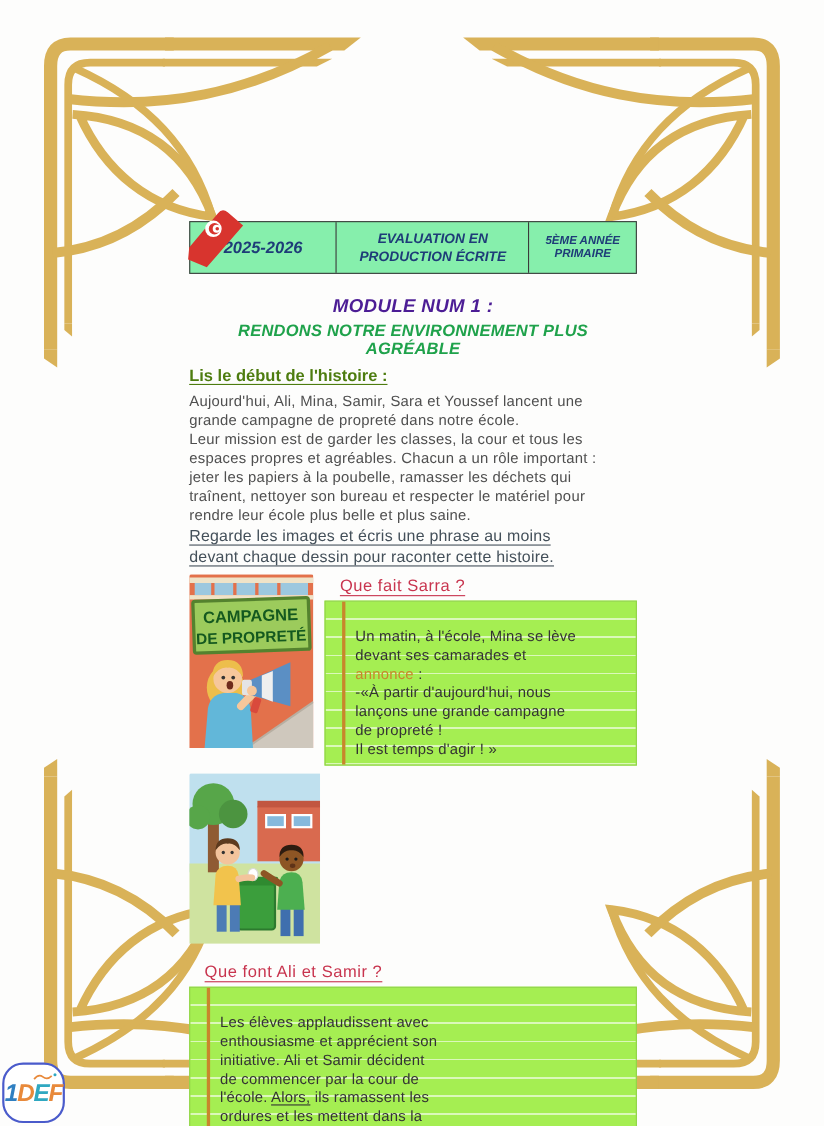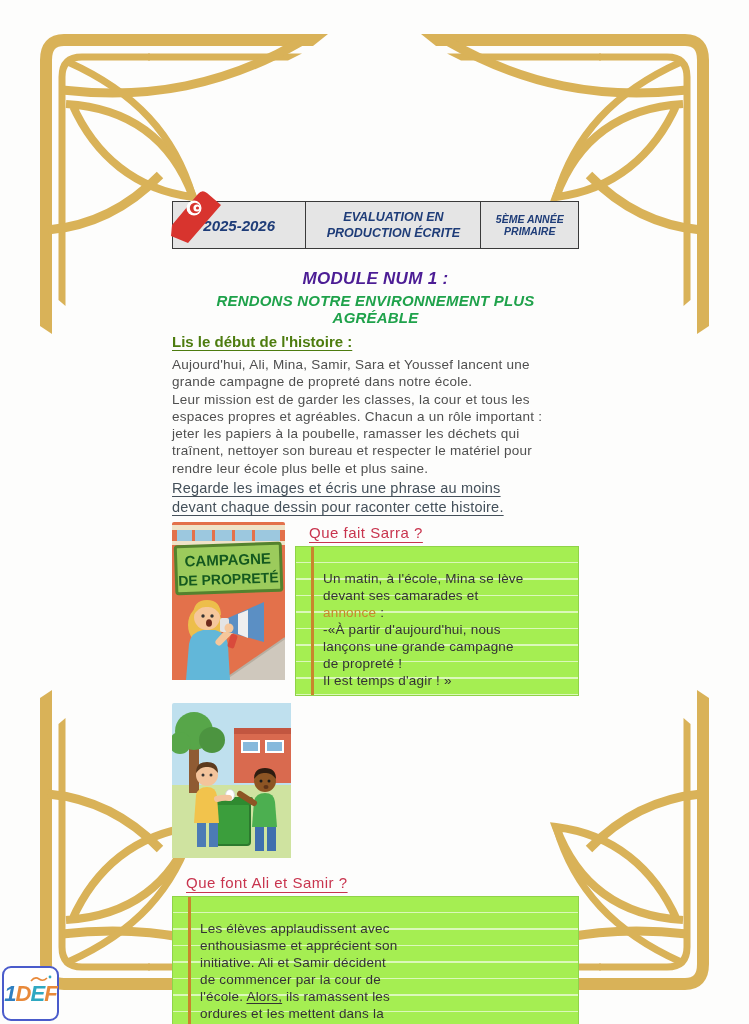--- a/index.html
+++ b/index.html
@@ -3,21 +3,21 @@
 <meta charset="utf-8">
 <style>
   html,body{margin:0;padding:0;background:#fff;}
   .page{position:relative;width:749px;height:1024px;background:#FDFDFC;overflow:hidden;
         font-family:"Liberation Sans", sans-serif;}
   
   .frame{position:absolute;inset:0;pointer-events:none;}
   
   .content{position:absolute;left:172px;top:201px;width:407px;}
   
-  .htable{display:flex;border:1.6px solid #3a3a3a;height:46px;position:relative;background:#e5e5e5;}
+  .htable{display:flex;border:1.6px solid #3a3a3a;height:46px;position:relative;background:#86efac;}
   .hcell{display:flex;flex-direction:column;align-items:center;justify-content:center;
          border-right:1.6px solid #3a3a3a;color:#1E3C78;font-weight:bold;font-style:italic;}
   .hcell:last-child{border-right:none;}
   .c-year{width:133px;font-size:15px;}
   .c-subject{width:175px;font-size:12.5px;line-height:16px;text-align:center;align-items:center;}
   .c-grade{width:97px;font-size:10.5px;text-align:center;}
   .flag{position:absolute;left:-9px;top:-13px;width:60px;height:56px;}
   
   .module{margin-top:20px;text-align:center;font-size:17px;font-weight:bold;font-style:italic;
           color:#4c1d95;letter-spacing:.3px;}
@@ -38,21 +38,21 @@
             letter-spacing:.5px;text-decoration:underline;text-underline-offset:4px;}
   .answer{position:relative;background:#A5EE52;border:1px solid #8FD348;
           background-image:repeating-linear-gradient(to bottom,transparent 0 15px,rgba(255,255,255,.6) 15px 16.5px);
           padding:6px 24px 6px 27px;font-size:13.5px;line-height:17px;color:#333;
           white-space:pre-line;letter-spacing:.2px;}
   .answer .margin-line{position:absolute;left:15px;top:0;bottom:0;width:2.5px;background:#C8862C;}
   .hl-orange{color:#C8862C;}
   .u{text-decoration:underline;text-underline-offset:2px;}
   
   .logo{position:absolute;left:2px;top:966px;width:57px;height:55px;background:#fff;
-        border:2.5px solid #4A5BCB;border-radius:9px;display:flex;align-items:center;
+        border:2.5px solid #4A5BCB;border-radius:19px;display:flex;align-items:center;
         justify-content:center;box-sizing:border-box;}
   .logo-text{font-weight:bold;font-style:italic;font-size:22px;letter-spacing:-1px;}
   .lg-b{color:#2F7FC1;} .lg-o{color:#E8893A;} .lg-t{color:#2FA8C1;}
   .logo-squiggle{position:absolute;right:5px;top:7px;width:22px;height:8px;}
 </style>
 </head>
 <body>
 
 <div class="page">
 

